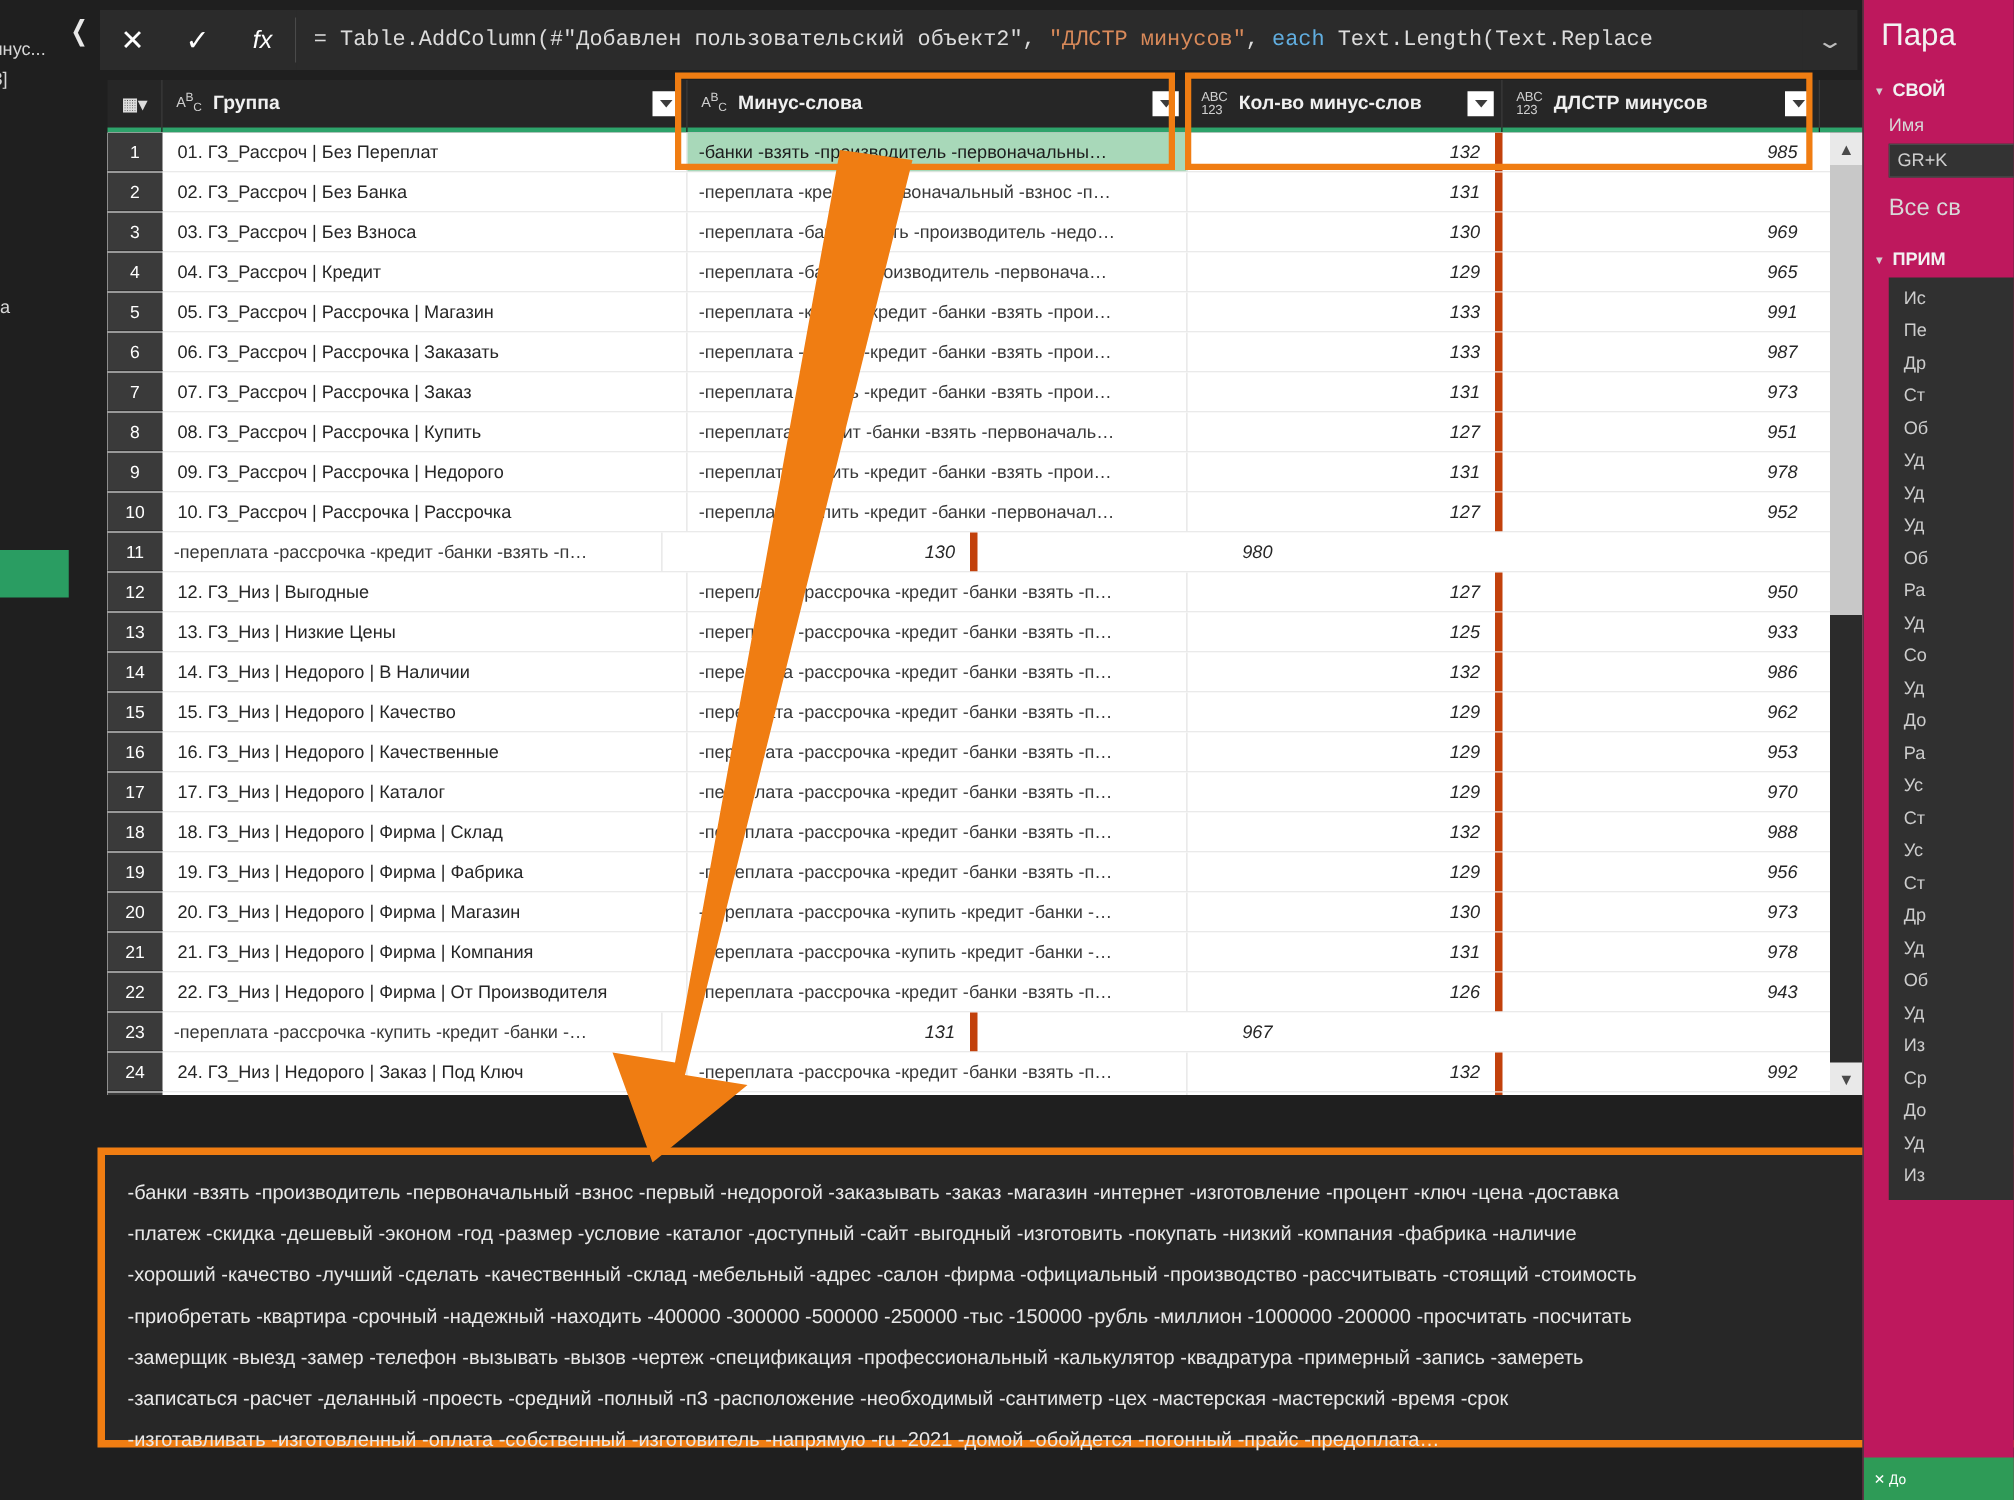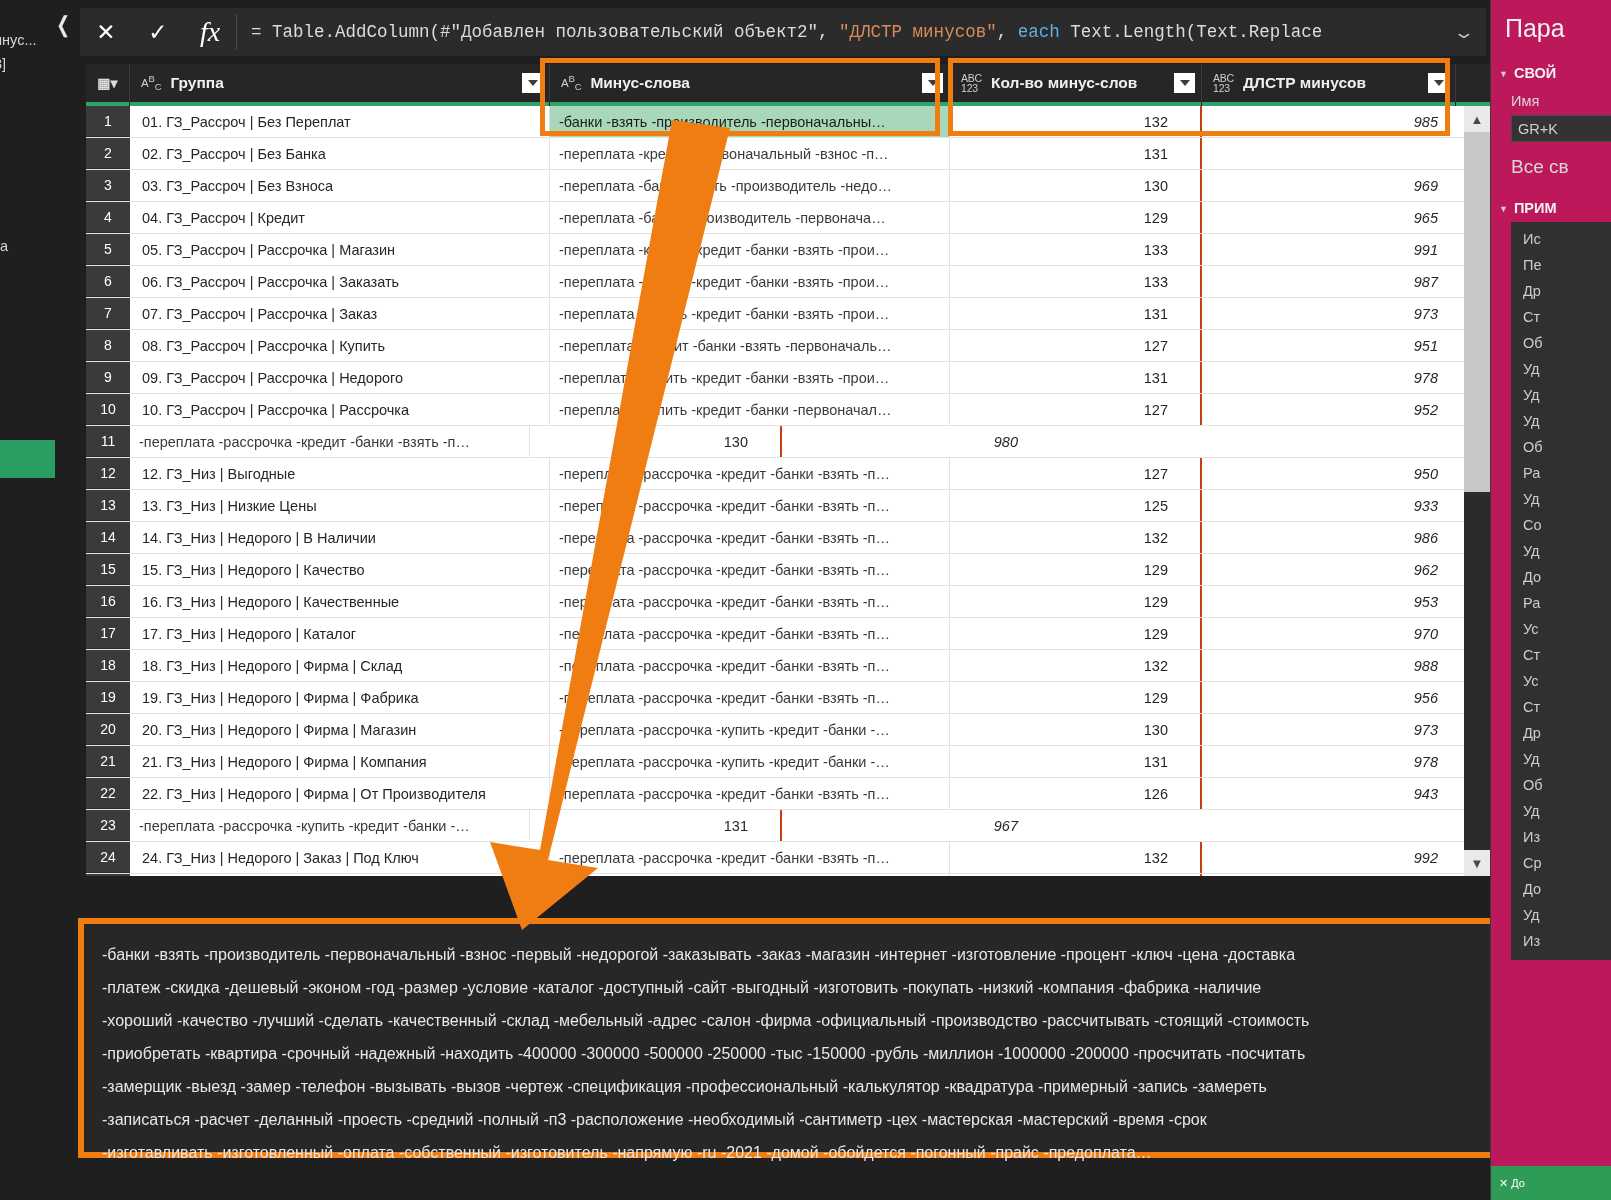--- a/index.html
+++ b/index.html
@@ -34,21 +34,21 @@
 
   
   .formula-bar {
     position: absolute; left: 80px; top: 8px; width: 1406px; height: 48px;
     background: #2b2b2b; display: flex; align-items: center;
   }
   .fb-btn {
     width: 52px; height: 48px; display: flex; align-items: center; justify-content: center;
     color: #ffffff; font-size: 23px;
   }
-  .fb-btn.fx { font-style: italic; font-family: Liberation Serif, serif; font-size: 28px; }
+  .fb-btn.fx { font-style: italic; font-family: Liberation Sans, sans-serif; font-size: 20px; }
   .fb-sep { width: 1px; height: 36px; background: #4a4a4a; }
   .fb-input {
     flex: 1; height: 48px; background: #2b2b2b; display: flex; align-items: center;
     padding-left: 14px; overflow: hidden; white-space: nowrap;
   }
   .fb-code {
     font-family: "Liberation Mono", monospace; font-size: 17.5px; color: #dcdcdc;
     white-space: nowrap;
   }
   .fb-code .str { color: #d98a5a; }
@@ -95,21 +95,21 @@
 
   .grid-body { position: relative; height: 770px; background: #ffffff; overflow: hidden; }
   .row { display: flex; height: 32px; border-bottom: 1px solid #e3e3e3; background: #fff; }
   .cell { display: flex; align-items: center; font-size: 14.5px; color: #262626; overflow: hidden; white-space: nowrap; }
   .c-num {
     width: 44px; background: #3a3a3a; color: #ffffff; justify-content: center;
     font-size: 14px; border-bottom: 1px solid #2c2c2c;
   }
   .c-group { width: 420px; padding-left: 12px; border-right: 1px solid #e3e3e3; }
   .c-minus { width: 400px; padding-left: 9px; border-right: 1px solid #e3e3e3; color: #3a3a3a; }
-  .c-kolvo { width: 252px; justify-content: flex-end; padding-right: 32px; border-right: 2px solid #c2410c; }
+  .c-kolvo { width: 252px; justify-content: flex-end; padding-right: 12px; font-style: italic; border-right: 6px solid #c2410c; }
   .c-dlstr { width: 254px; justify-content: flex-end; padding-right: 18px; font-style: italic; }
   .row.selected .c-minus { background: #a8d8b9; color: #1d1d1d; }
 
   
   .grid-scroll {
     position: absolute; right: 0; top: 0; width: 26px; height: 770px; background: #2b2b2b;
   }
   .gs-up, .gs-down {
     width: 26px; height: 26px; display: flex; align-items: center; justify-content: center;
     background: #e9e9e9; color: #4a4a4a; font-size: 13px;

